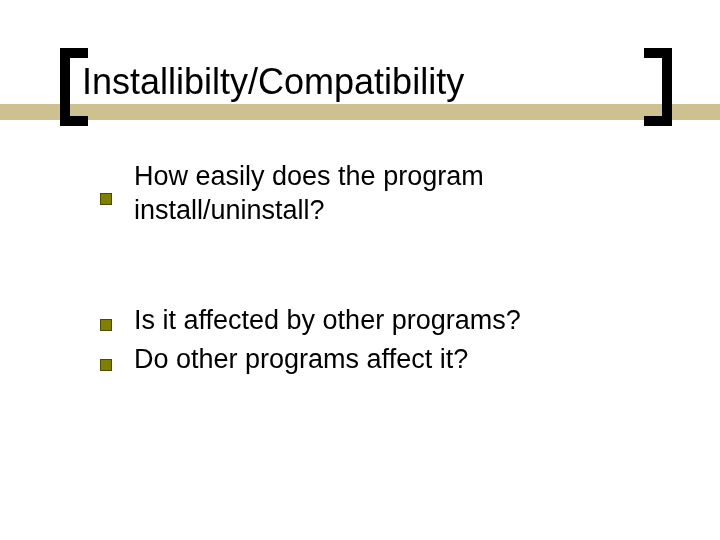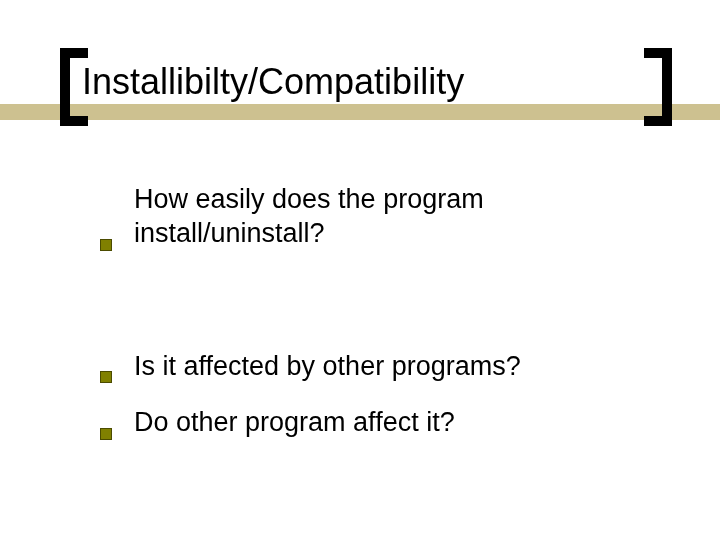--- a/index.html
+++ b/index.html
@@ -63,23 +63,22 @@
   }
 
   .body {
     position: absolute;
     left: 100px;
     top: 160px;
     width: 540px;
   }
   .bullet-row {
     display: flex;
-    align-items: flex-end;
+    align-items: center;
     margin-bottom: 6px;
-    margin-top: 23px;
   }
   .gap {
     height: 70px;
   }
   .sq {
     flex: 0 0 auto;
     width: 12px;
     height: 12px;
     margin-top: 10px;
     margin-right: 22px;
@@ -121,17 +120,17 @@
 
     <div class="gap"></div>
 
     <div class="bullet-row">
       <div class="sq"></div>
       <div class="txt">Is it affected by other programs?</div>
     </div>
 
     <div class="bullet-row">
       <div class="sq"></div>
-      <div class="txt">Do other program affect it?</div>
+      <div class="txt">Do other programs affect it?</div>
     </div>
 
   </div>
 </div>
 
 </body></html>

